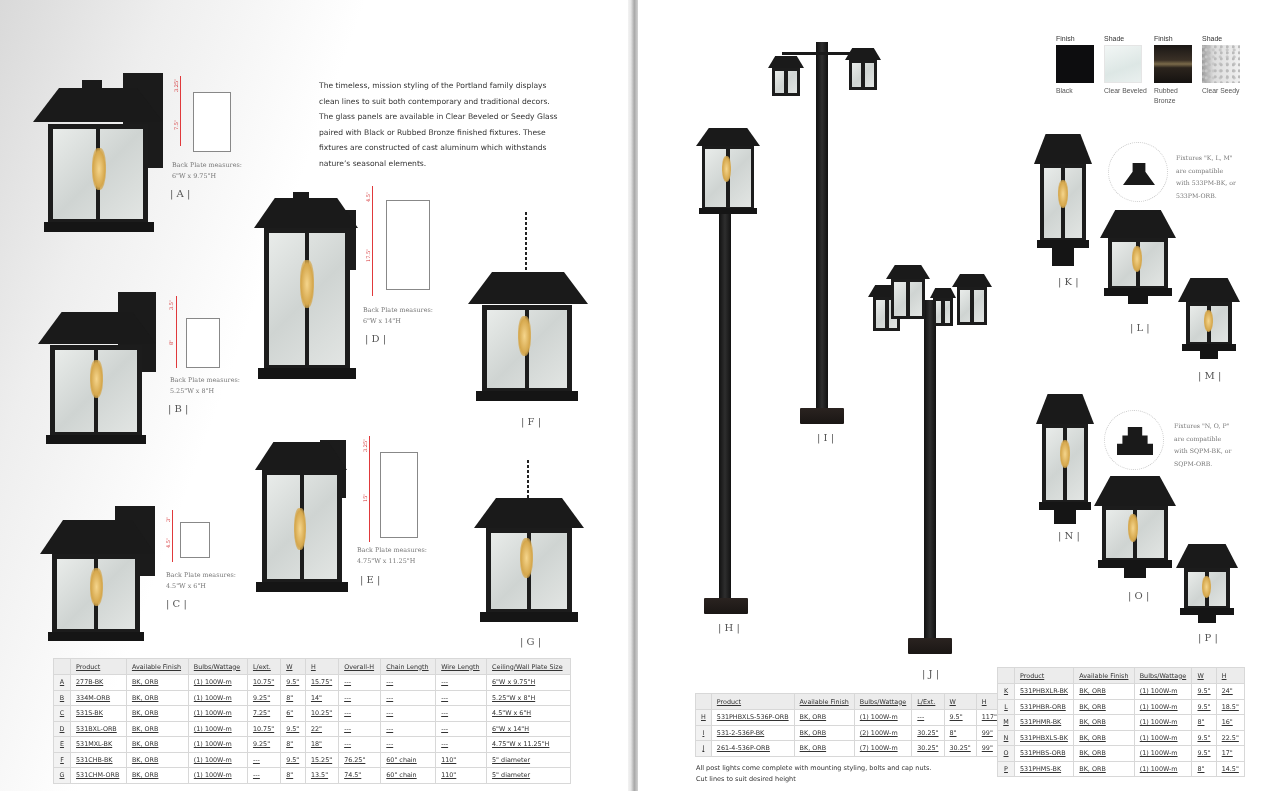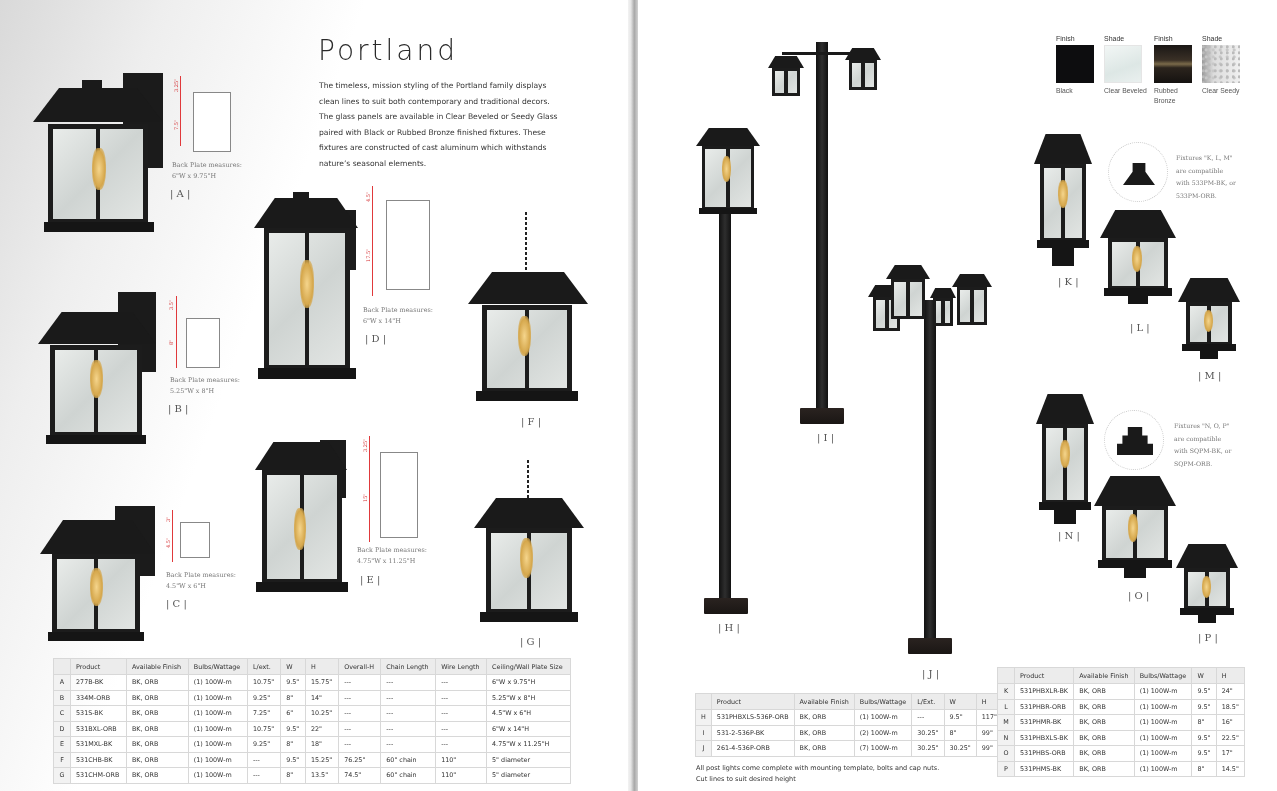--- a/index.html
+++ b/index.html
@@ -25,40 +25,39 @@
   .line-drawing { position: absolute; border: 1px solid #888; background: #fff; }
   .dim-line { position: absolute; width: 1px; background: #e0393b; }
   .dim-text { position: absolute; font-size: 5px; color: #d4292c; transform: rotate(-90deg); transform-origin: left top; font-family: "DejaVu Serif", serif; white-space: nowrap; }
   .plate-note { position: absolute; font-size: 6.4px; line-height: 11px; color: #777; font-family: "DejaVu Serif", serif; }
   .label { position: absolute; font-size: 10px; color: #555; font-family: "DejaVu Serif", serif; }
 
   .pole { position: absolute; background: linear-gradient(90deg, #111 0%, #2e2e2e 50%, #111 100%); }
   .pole-base { position: absolute; background: linear-gradient(180deg, #2a2320 0%, #1a1614 100%); border-radius: 1px; }
   .arm { position: absolute; background: #1a1a1a; height: 3px; }
 
-  table.spec { position: absolute; border-collapse: collapse; font-size: 6.4px; color: #333; font-family: "DejaVu Sans", sans-serif; }
+  table.spec { position: absolute; border-collapse: collapse; font-size: 6.4px; color: #333; font-family: "DejaVu Sans", sans-serif; text-decoration: underline; }
   table.spec th { background: #ececec; font-weight: normal; text-align: left; padding: 0 5px; height: 16px; border: 1px solid #d8d8d8; white-space: nowrap; }
   table.spec td { text-align: left; padding: 0 5px; height: 15.5px; border: 1px solid #d8d8d8; white-space: nowrap; }
   table.spec td.key { background: #f2f2f2; text-align: center; width: 17px; }
 
   .footnote { position: absolute; font-size: 6.5px; line-height: 11px; color: #333; font-family: "DejaVu Sans", sans-serif; }
 
   .swatch-group { position: absolute; top: 35px; }
   .swatch-head { font-size: 7px; color: #333; height: 10px; }
   .swatch { width: 38px; height: 38px; }
   .swatch-name { font-size: 6.8px; color: #555; line-height: 10px; margin-top: 3px; }
 
   .circle { position: absolute; border: 1px dotted #ccc; border-radius: 50%; background: #fff; }
   .compat { position: absolute; font-size: 6.2px; line-height: 12.5px; color: #777; font-family: "DejaVu Serif", serif; }
 </style>
 </head>
 <body>
 
 <div class="page page-left">
-  <div class="title">Portland</div>
   <div class="intro">The timeless, mission styling of the Portland family displays clean lines to suit both contemporary and traditional decors. The glass panels are available in Clear Beveled or Seedy Glass paired with Black or Rubbed Bronze finished fixtures. These fixtures are constructed of cast aluminum which withstands nature’s seasonal elements.</div>
 
   <div class="fixture">
     <div class="backplate" style="left:123px;top:73px;width:40px;height:95px;"></div>
     <div class="cap" style="left:82px;top:80px;width:20px;height:10px;"></div>
     <div class="roof" style="left:33px;top:88px;width:130px;height:34px;"></div>
     <div class="body-frame" style="left:48px;top:124px;width:100px;height:100px;"></div>
     <div class="bulb" style="left:92px;top:148px;width:14px;height:42px;"></div>
     <div class="base" style="left:44px;top:222px;width:110px;height:10px;"></div>
   </div>
@@ -441,21 +440,21 @@
         <td>261-4-536P-ORB</td>
         <td>BK, ORB</td>
         <td>(7) 100W-m</td>
         <td>30.25"</td>
         <td>30.25"</td>
         <td>99"</td>
     </tr>
   </tbody>
 </table>
 <div class="footnote" style="left:696px;top:763px;">
-  <div>All post lights come complete with mounting template, bolts and cap nuts.</div>
+  <div>All post lights come complete with mounting styling, bolts and cap nuts.</div>
   <div>Cut lines to suit desired height</div>
 </div>
 
 <table class="spec" style="left:997px;top:667px;width:248px;">
   <thead>
     <tr>
       <th></th>
       <th>Product</th>
       <th>Available Finish</th>
       <th>Bulbs/Wattage</th>

